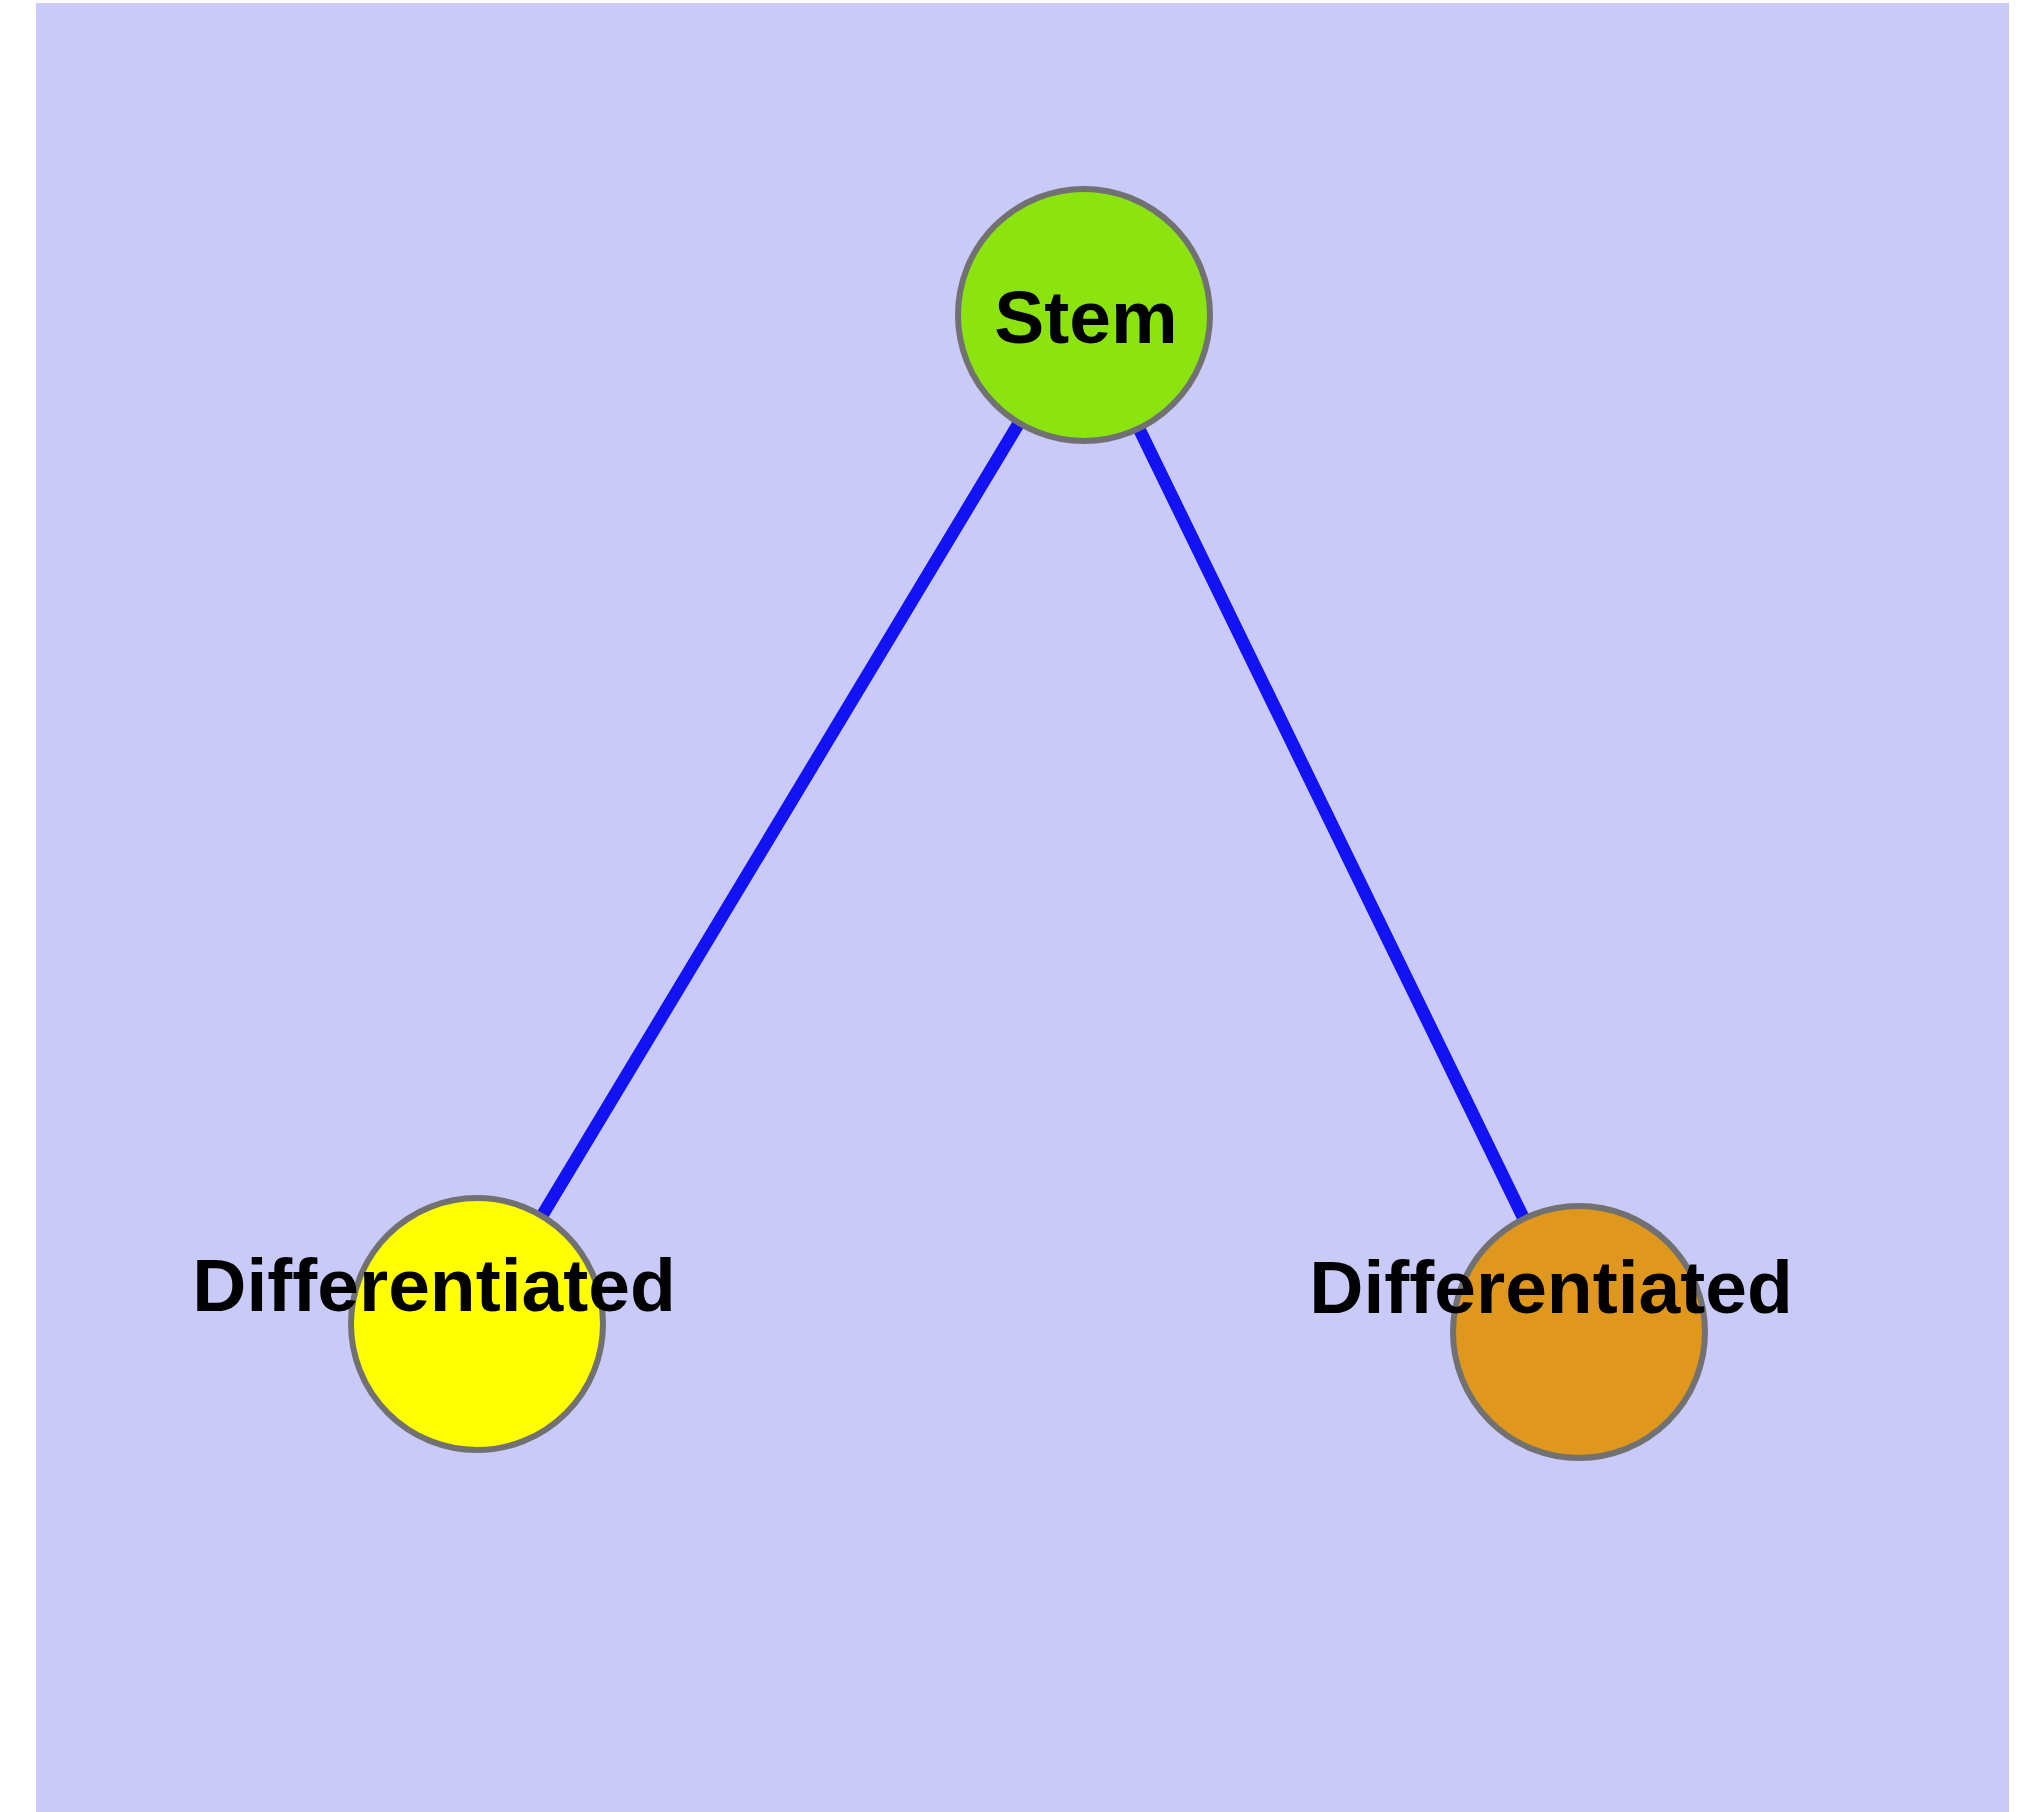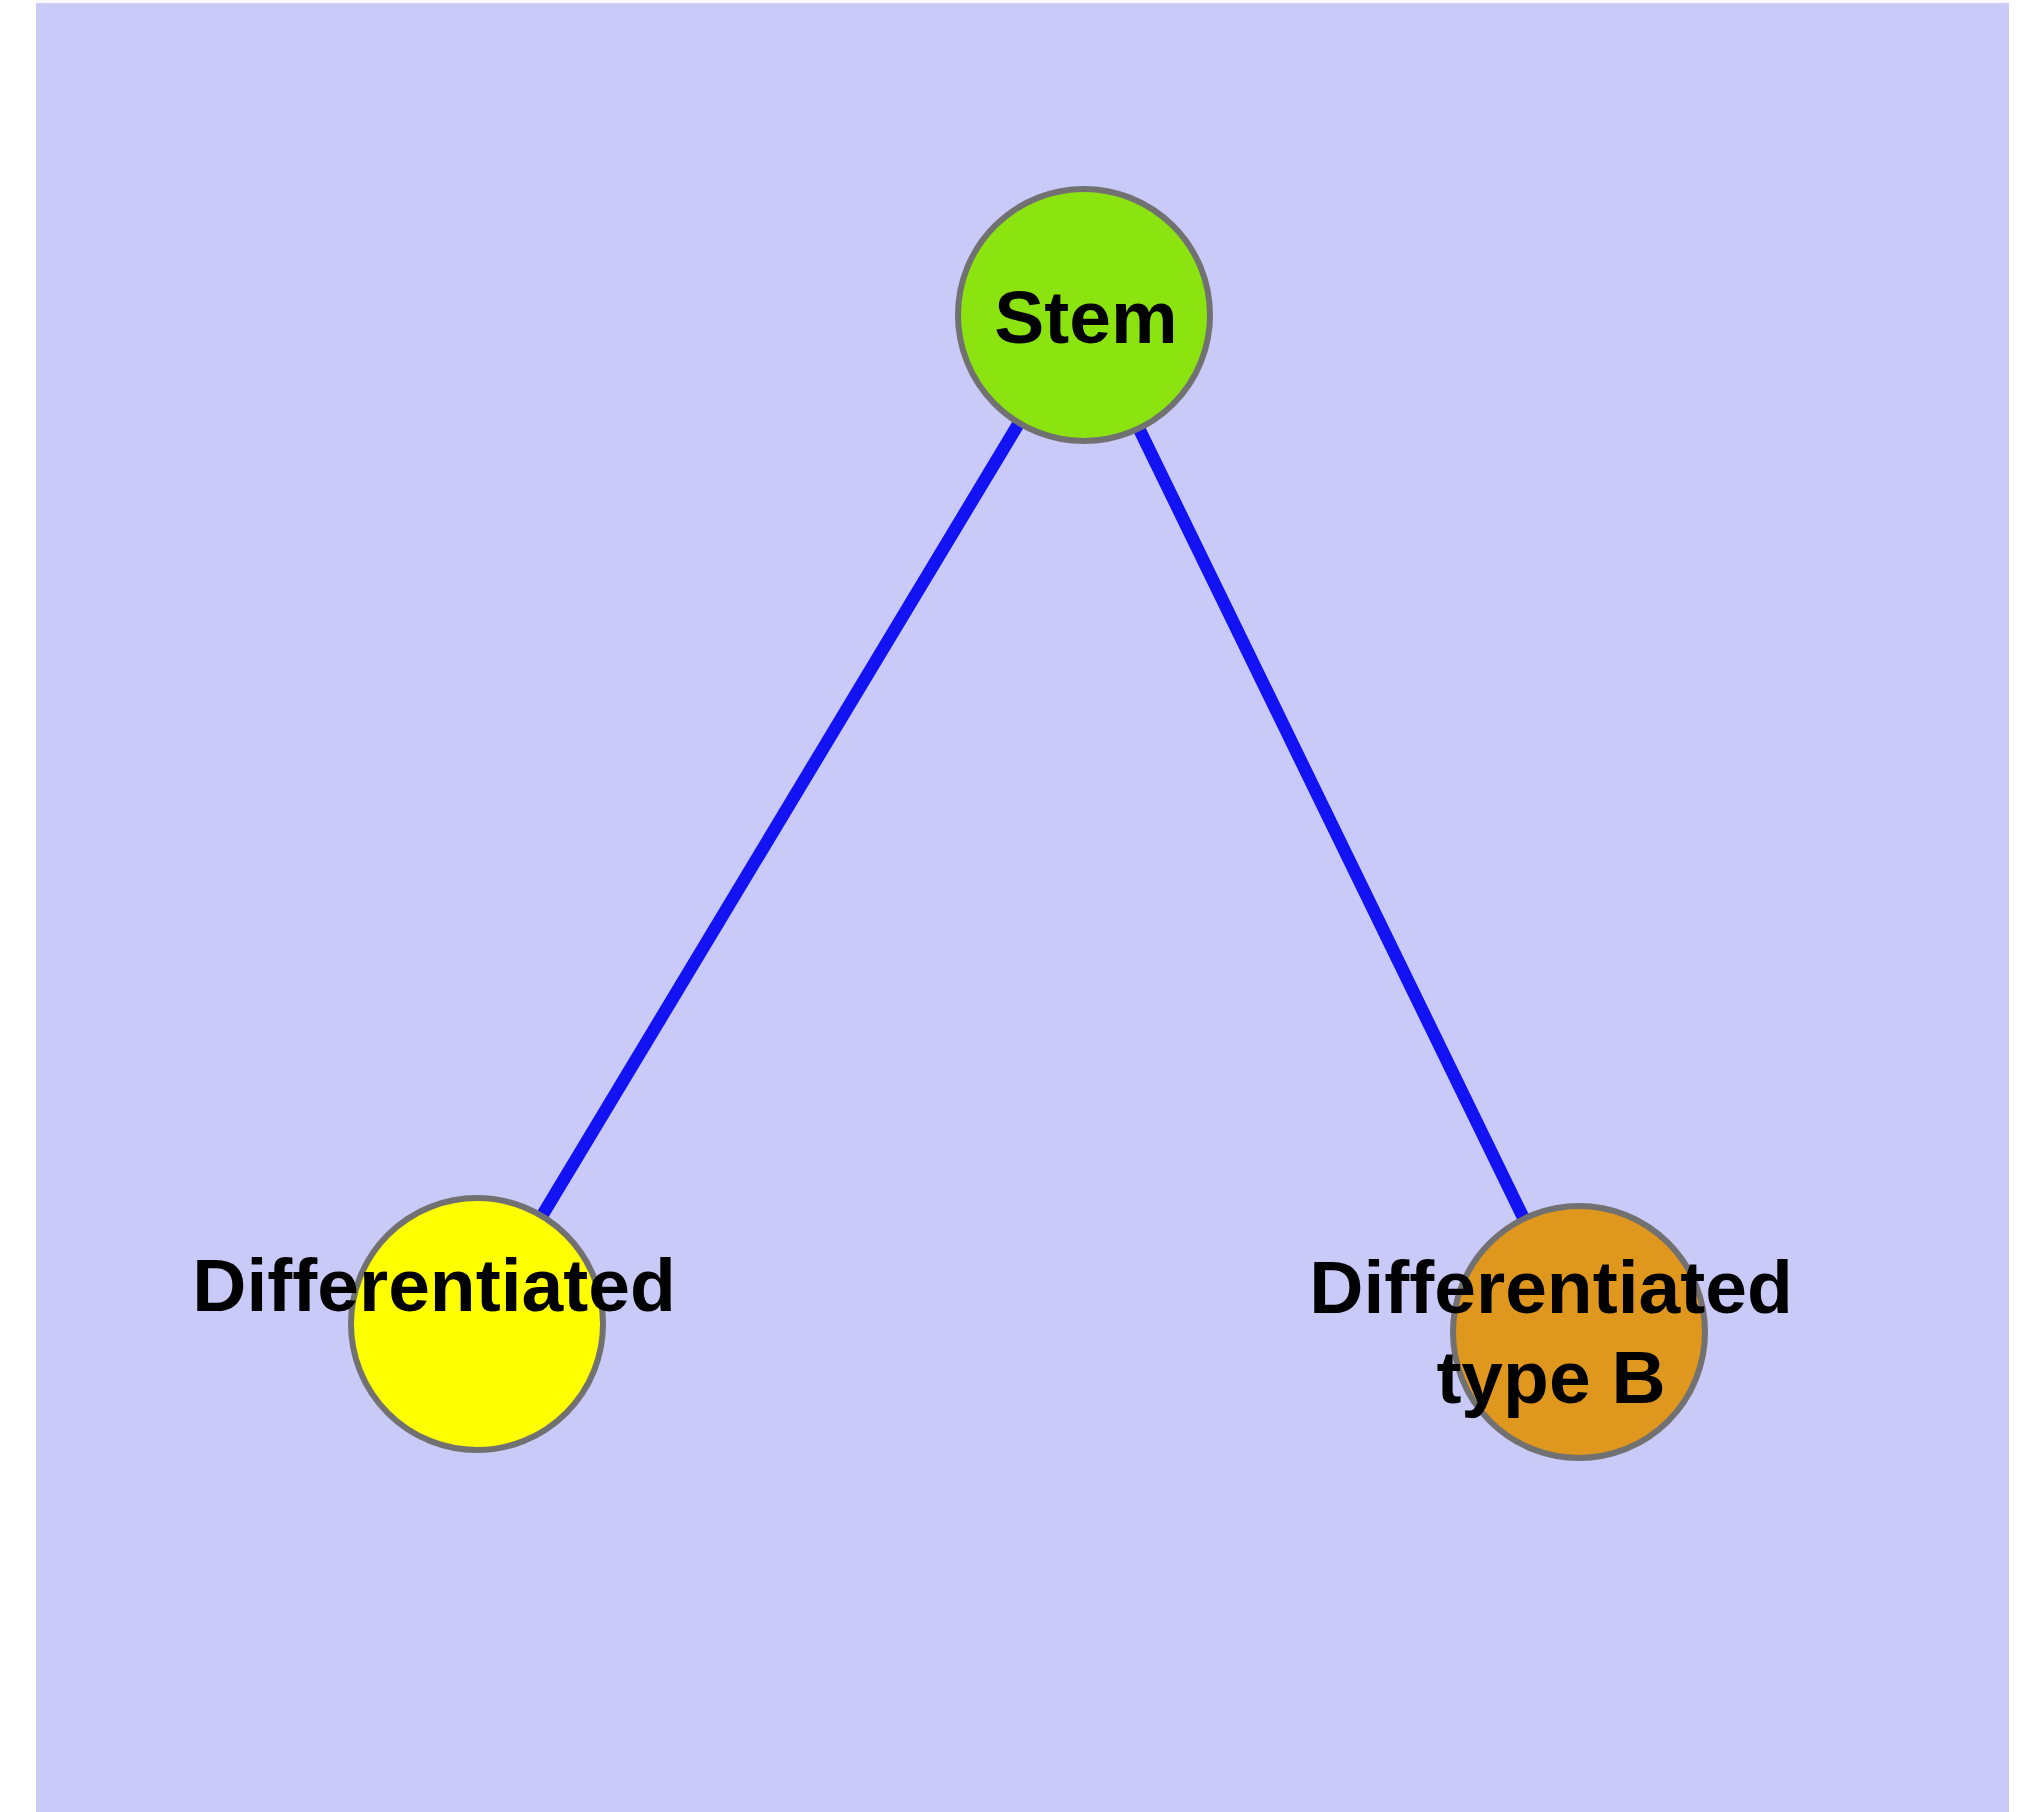--- a/index.html
+++ b/index.html
@@ -82,17 +82,16 @@
   <div class="node-label label-stem">
     <span>Stem</span>
   </div>
 
   <div class="node-label label-type-a">
     <div>Differentiated</div>
   </div>
 
   <div class="node-label label-type-b">
     <div>Differentiated</div>
-    <div>type B</div>
   </div>
 
 </div>
 
 
 </body></html>

